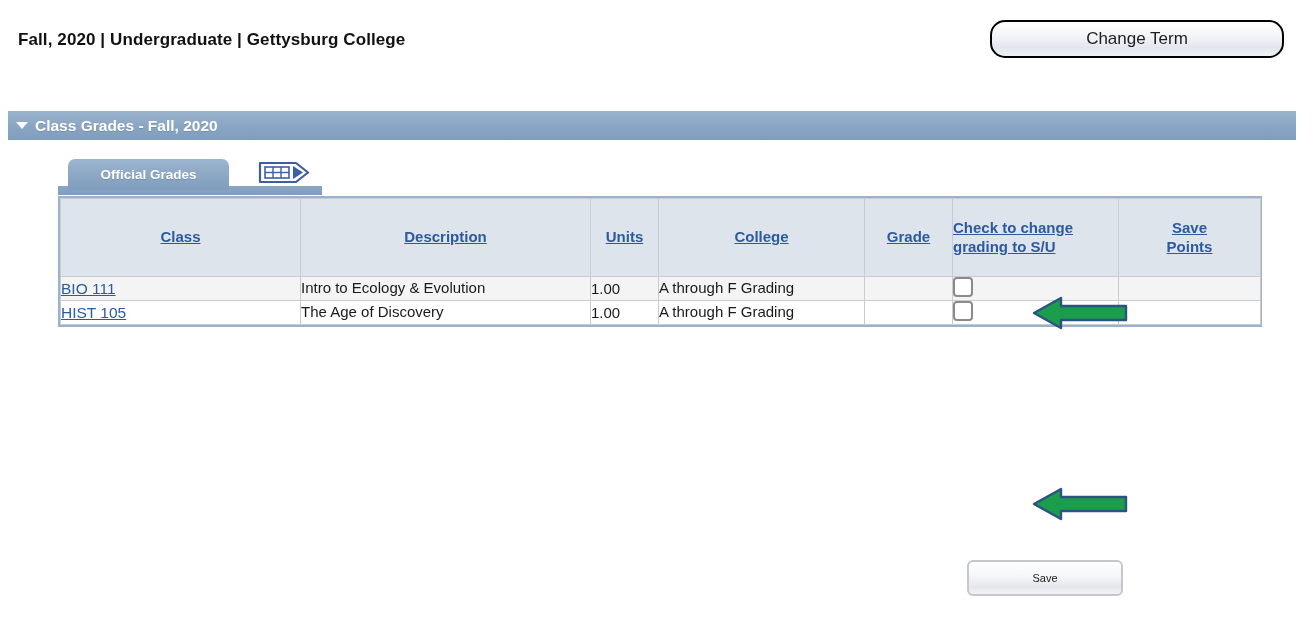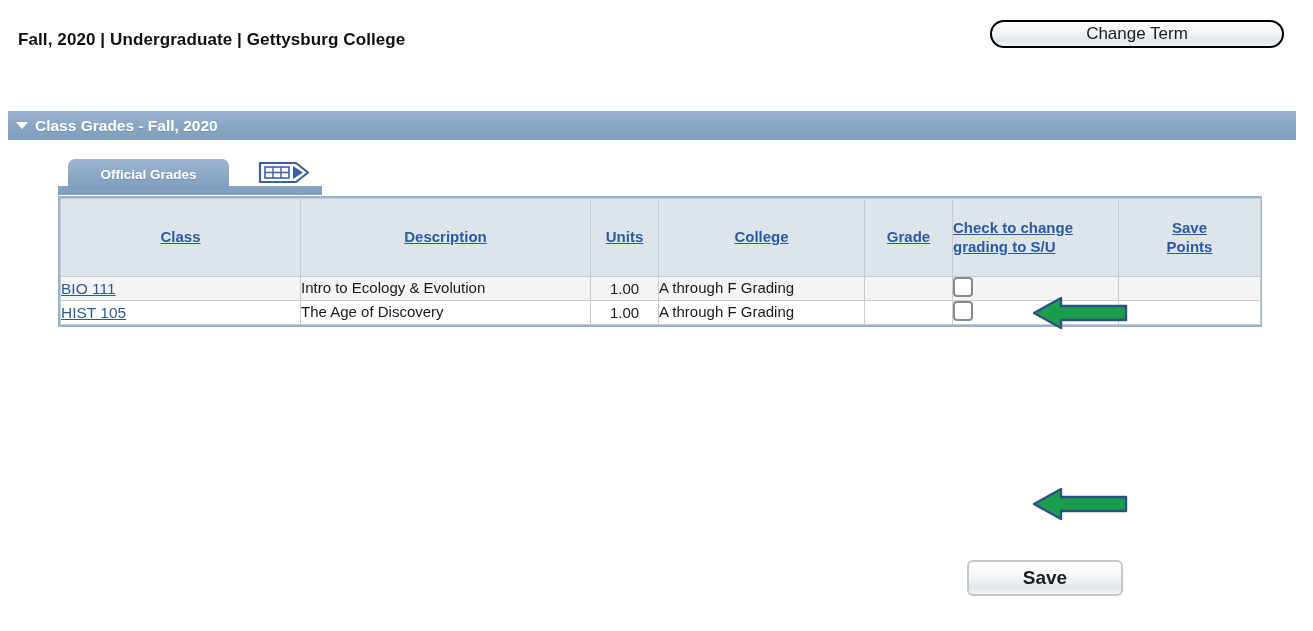--- a/index.html
+++ b/index.html
@@ -27,21 +27,21 @@
     white-space: nowrap;
     letter-spacing: 0.1px;
   }
 
   
   #change-term-button {
     position: absolute;
     left: 990px;
     top: 20px;
     width: 294px;
-    height: 28px;
+    height: 38px;
     border: 2px solid #000000;
     border-radius: 15px;
     background: linear-gradient(to bottom, #ffffff 0%, #f3f5f8 40%, #e2e7ee 75%, #eff1f5 100%);
     font-size: 17px;
     color: #1d1d1d;
     font-family: "Liberation Sans", sans-serif;
     cursor: pointer;
     padding: 0;
     box-sizing: border-box;
     display: flex;
@@ -177,21 +177,21 @@
     text-decoration: underline;
     font-size: 15.5px;
     cursor: pointer;
   }
   td.cell-desc {
     padding: 6px 6px 6px 6px;
     line-height: 1.22;
     color: #1a1a1a;
   }
   td.cell-units {
-    text-align: center;
+    text-align: left;
     padding: 6px 8px 6px 4px;
     color: #1a1a1a;
   }
   td.cell-grading {
     padding: 6px 4px 6px 5px;
     line-height: 1.22;
     color: #1a1a1a;
   }
   td.cell-grade, td.cell-gradepoints { }
   td.cell-check {
@@ -221,30 +221,29 @@
   
   #save-button {
     position: absolute;
     left: 967px;
     top: 560px;
     width: 156px;
     height: 36px;
     border: 2px solid #c4c8cc;
     border-radius: 6px;
     background: linear-gradient(to bottom, #ffffff 0%, #f6f7f9 40%, #e4e8ee 78%, #f0f2f5 100%);
-    font-size: 19px;
+    font-size: 11px;
     color: #1d1d1d;
     font-family: "Liberation Sans", sans-serif;
     cursor: pointer;
     padding: 0;
     box-sizing: border-box;
     display: flex;
     align-items: center;
     justify-content: center;
-    font-weight: bold;
   }
 </style>
 </head>
 <body>
 
 <div id="page-title">Fall, 2020 | Undergraduate | Gettysburg College</div>
 
 <button id="change-term-button">
   <span>Change Term</span>
 </button>

